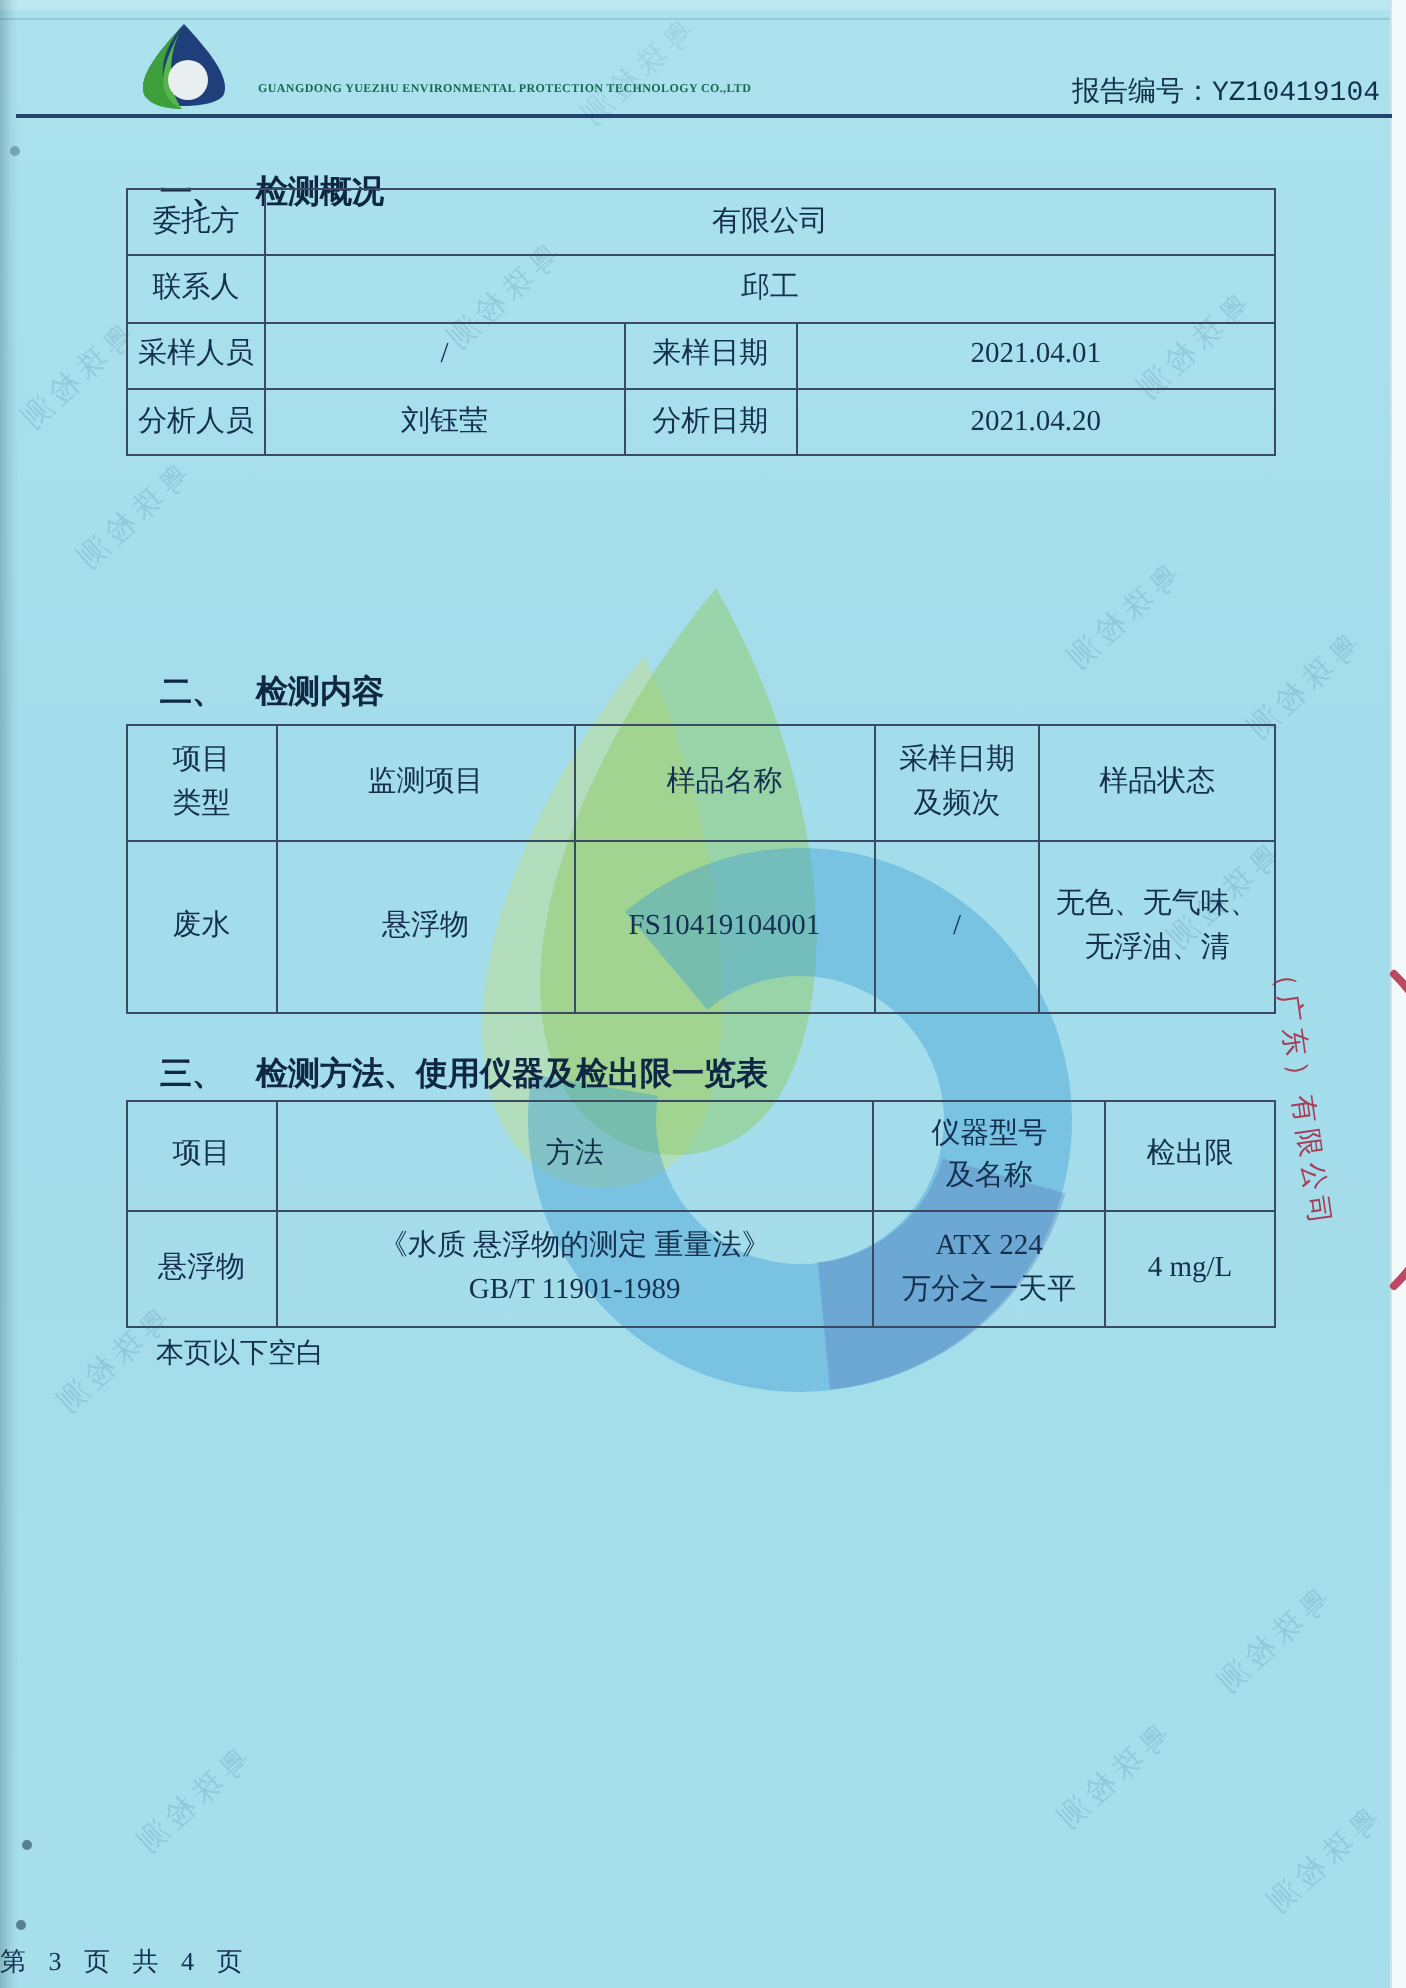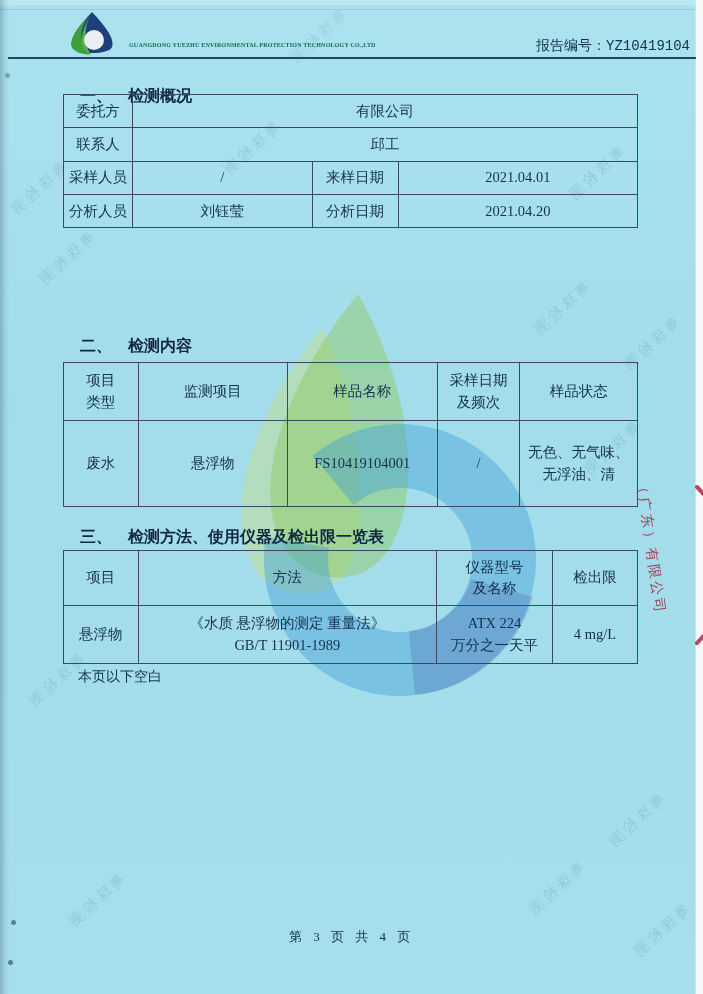--- a/index.html
+++ b/index.html
@@ -32,21 +32,21 @@
   
   table.t{position:absolute;left:63px;width:575px;border-collapse:collapse;table-layout:fixed;
       background:transparent;}
   table.t td,table.t th{border:1.2px solid #3a4a60;text-align:center;vertical-align:middle;
       font-size:14.5px;font-weight:normal;color:#15304e;white-space:pre-line;
       line-height:1.45;padding:2px 4px;}
   .t1{top:94px;}  .t1 tr{height:33.3px;}
   .t2{top:362px;}  .t2 tr.hd{height:58px;} .t2 tr.bd{height:86px;}
   .t3{top:550px;}  .t3 tr.hd{height:55px;} .t3 tr.bd{height:58px;}
   .blank-note{position:absolute;left:78px;top:668px;font-size:14px;color:#15304e;}
-  .footer{position:absolute;left:0;top:928px;width:100%;text-align:center;font-size:13px;
+  .footer{position:absolute;left:0;top:972px;width:100%;text-align:left;font-size:13px;
       letter-spacing:4px;color:#15304e;}
   
   .wm-logo{position:absolute;left:172px;top:288px;}
   
   .stamp-arc{position:absolute;left:643px;top:470px;}
   .stamp-text{position:absolute;left:650px;top:479px;transform:rotate(82deg);
       transform-origin:0 0;font-size:14px;letter-spacing:3px;color:#a82742;opacity:.88;
       white-space:nowrap;}
   .logo-hd{position:absolute;left:64px;top:11px;}
 </style>

